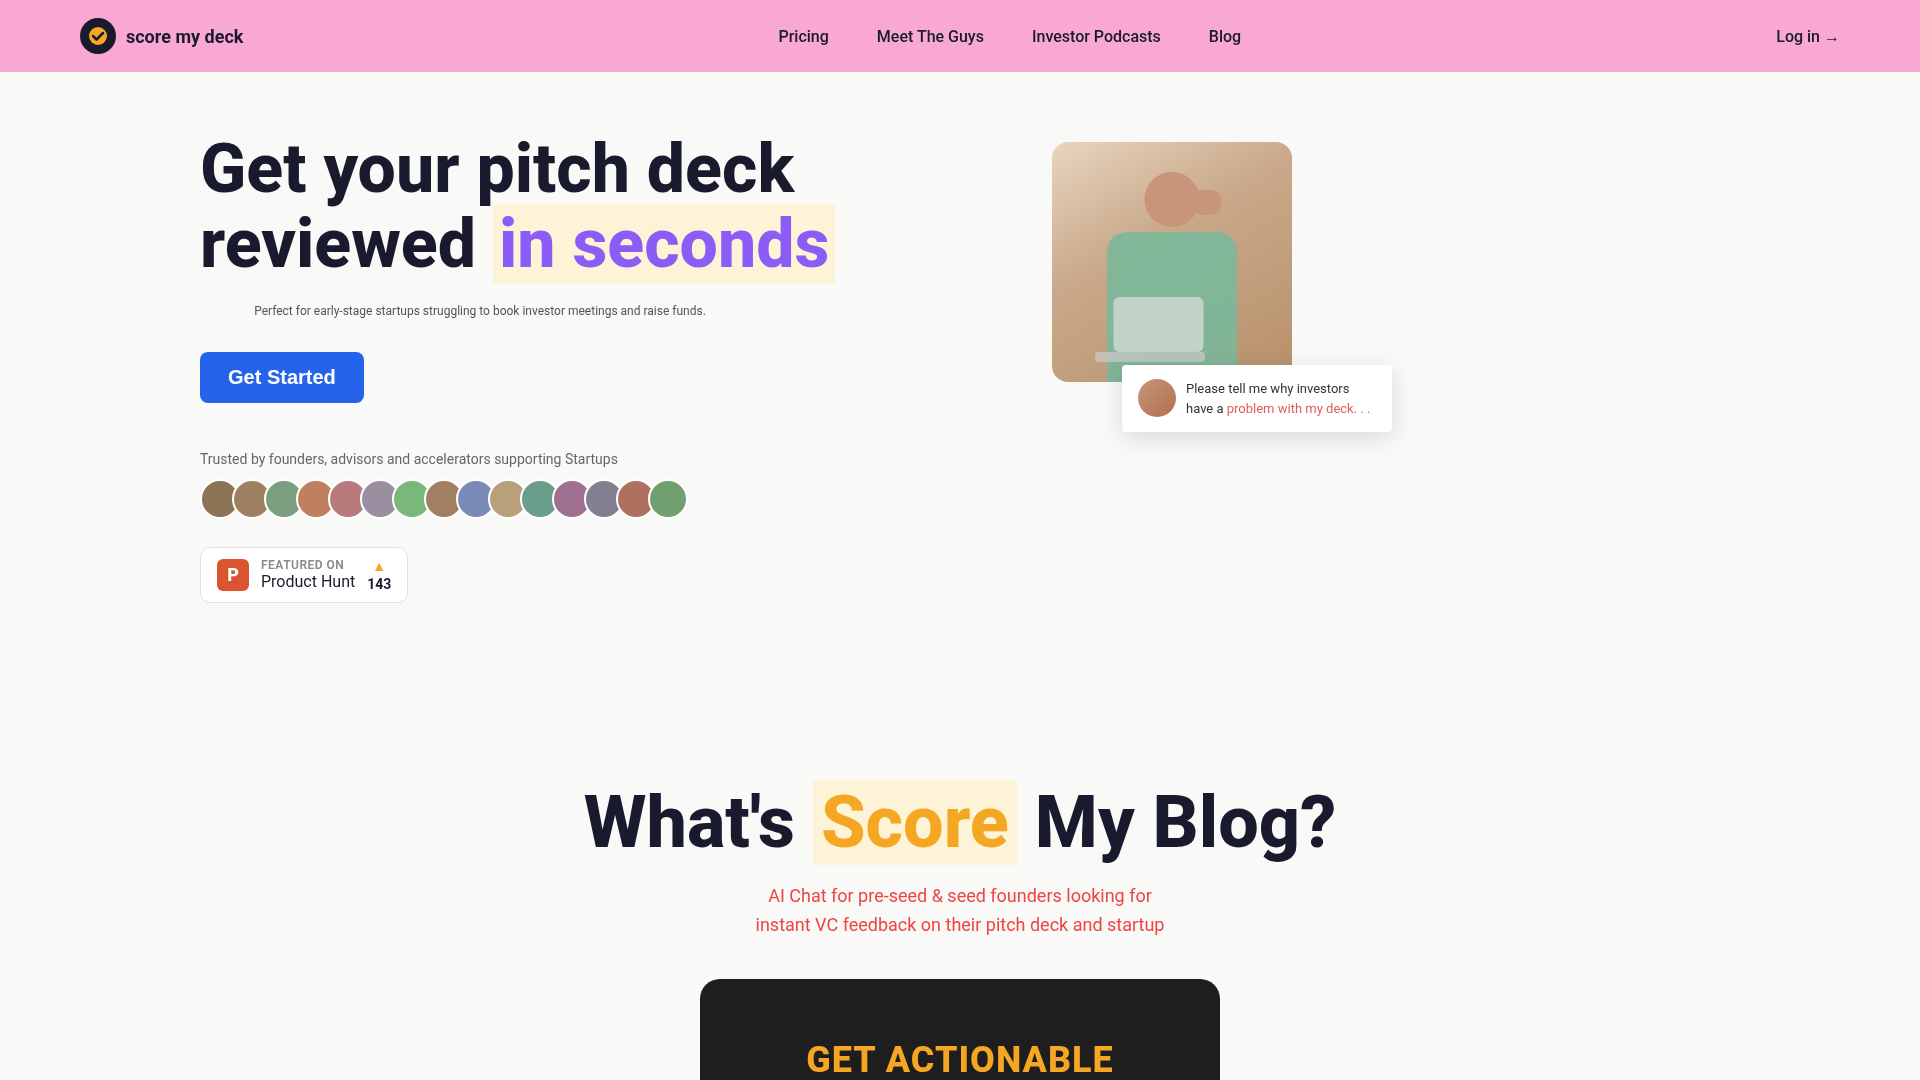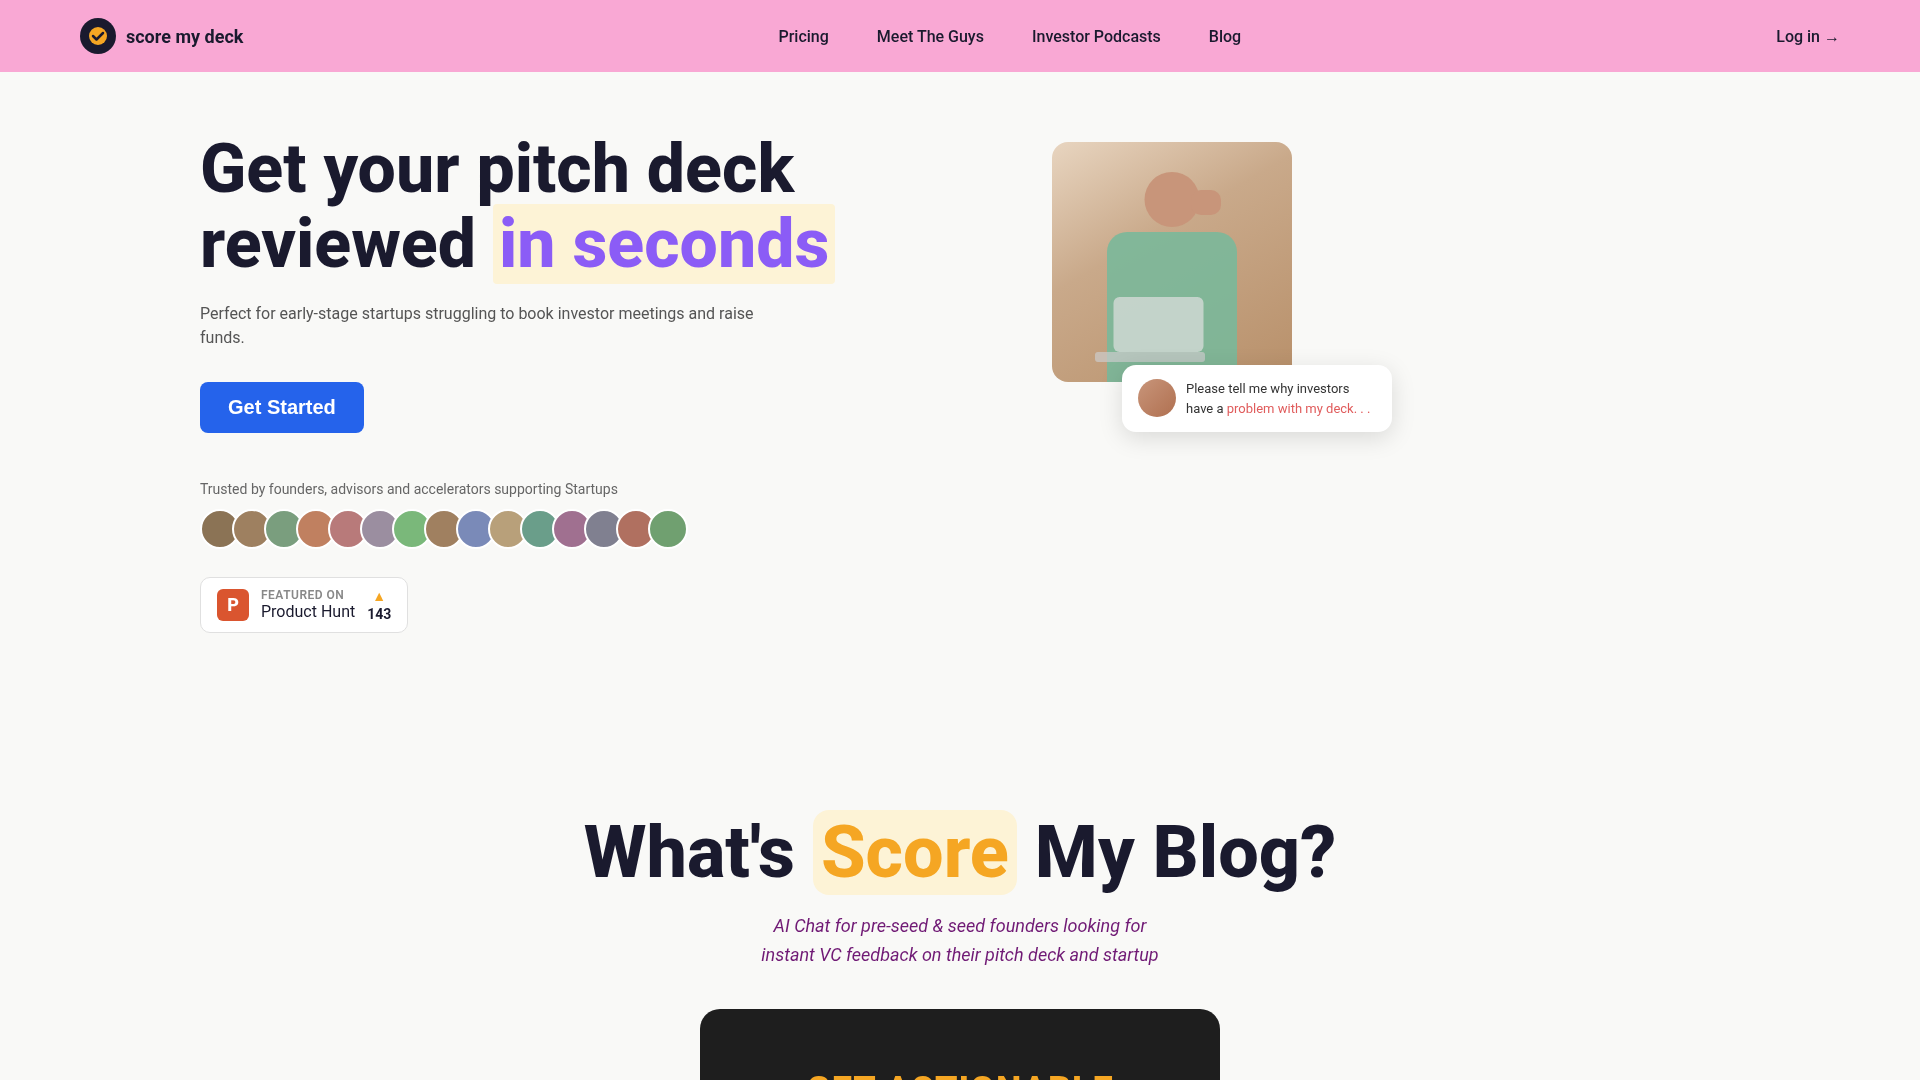--- a/index.html
+++ b/index.html
@@ -82,25 +82,26 @@
       color: #1a1a2e;
       margin-bottom: 20px;
     }
     .hero-title .highlight {
       color: #8b5cf6;
       background: #fdf3d6;
       padding: 0 6px;
       border-radius: 4px;
     }
     .hero-subtitle {
-      font-size: 16px;
+      font-size: 12px;
       color: #555;
       line-height: 1.5;
       margin-bottom: 32px;
       max-width: 560px;
+      text-align: center;
     }
     .btn-start {
       background: #2563eb;
       color: white;
       border: none;
       padding: 14px 28px;
       border-radius: 8px;
       font-size: 20px;
       font-weight: 600;
       cursor: pointer;
@@ -224,29 +225,28 @@
       font-size: 72px;
       font-weight: 800;
       color: #1a1a2e;
       margin-bottom: 20px;
       line-height: 1.1;
     }
     .section2-title .score-highlight {
       background: #fdf3d6;
       color: #f5a623;
       padding: 0 8px;
-      border-radius: 16px;
+      border-radius: 4px;
     }
     .section2-subtitle {
       font-size: 18px;
-      color: #701a75;
+      color: #ef4444;
       line-height: 1.6;
       max-width: 600px;
       margin: 0 auto 40px;
-      font-style: italic;
     }
 
     
     .dark-card {
       background: #1e1e1e;
       border-radius: 20px;
       padding: 60px 40px;
       max-width: 520px;
       margin: 0 auto;
     }
@@ -333,21 +333,21 @@
       <div style="position:absolute; top:30px; left:50%; transform:translateX(-50%); width:55px; height:55px; border-radius:50%; background:#c8957a;"></div>
 
       <div style="position:absolute; top:48px; left:58%; width:30px; height:25px; border-radius:10px; background:#c8957a;"></div>
 
       <div style="position:absolute; bottom:0; left:50%; transform:translateX(-50%); width:130px; height:150px; border-radius:20px 20px 0 0; background:#7ab89a; opacity:0.9;"></div>
 
       <div style="position:absolute; bottom:30px; left:50%; transform:translateX(-65%); width:90px; height:55px; border-radius:6px; background:#e0e0e0; opacity:0.7;"></div>
       <div style="position:absolute; bottom:20px; left:50%; transform:translateX(-70%); width:110px; height:10px; border-radius:3px; background:#ccc; opacity:0.7;"></div>
     </div>
 
-    <div class="chat-bubble" style="position:absolute; bottom:-50px; right:-100px; background:white; border-radius:14px; padding:14px 16px; box-shadow:0 6px 24px rgba(0,0,0,0.13); width:270px; display:flex; gap:10px; align-items:flex-start;">
+    <div class="chat-bubble" style="position:absolute; bottom:-50px; right:-100px; background:white; border-radius:4px; padding:14px 16px; box-shadow:0 6px 24px rgba(0,0,0,0.13); width:270px; display:flex; gap:10px; align-items:flex-start;">
       <div style="width:38px; height:38px; border-radius:50%; background: linear-gradient(135deg, #c8957a, #b07050); flex-shrink:0;"></div>
       <div class="chat-text" style="font-size:13px; line-height:1.5; color:#333;">
         <span>Please tell me why investors have a </span><span class="red-text" style="color:#e05c5c;">problem with my deck. . .</span>
       </div>
     </div>
   </div>
 </section>
 
 <section class="section2" style="margin-top: 60px;">
   <h2 class="section2-title">

